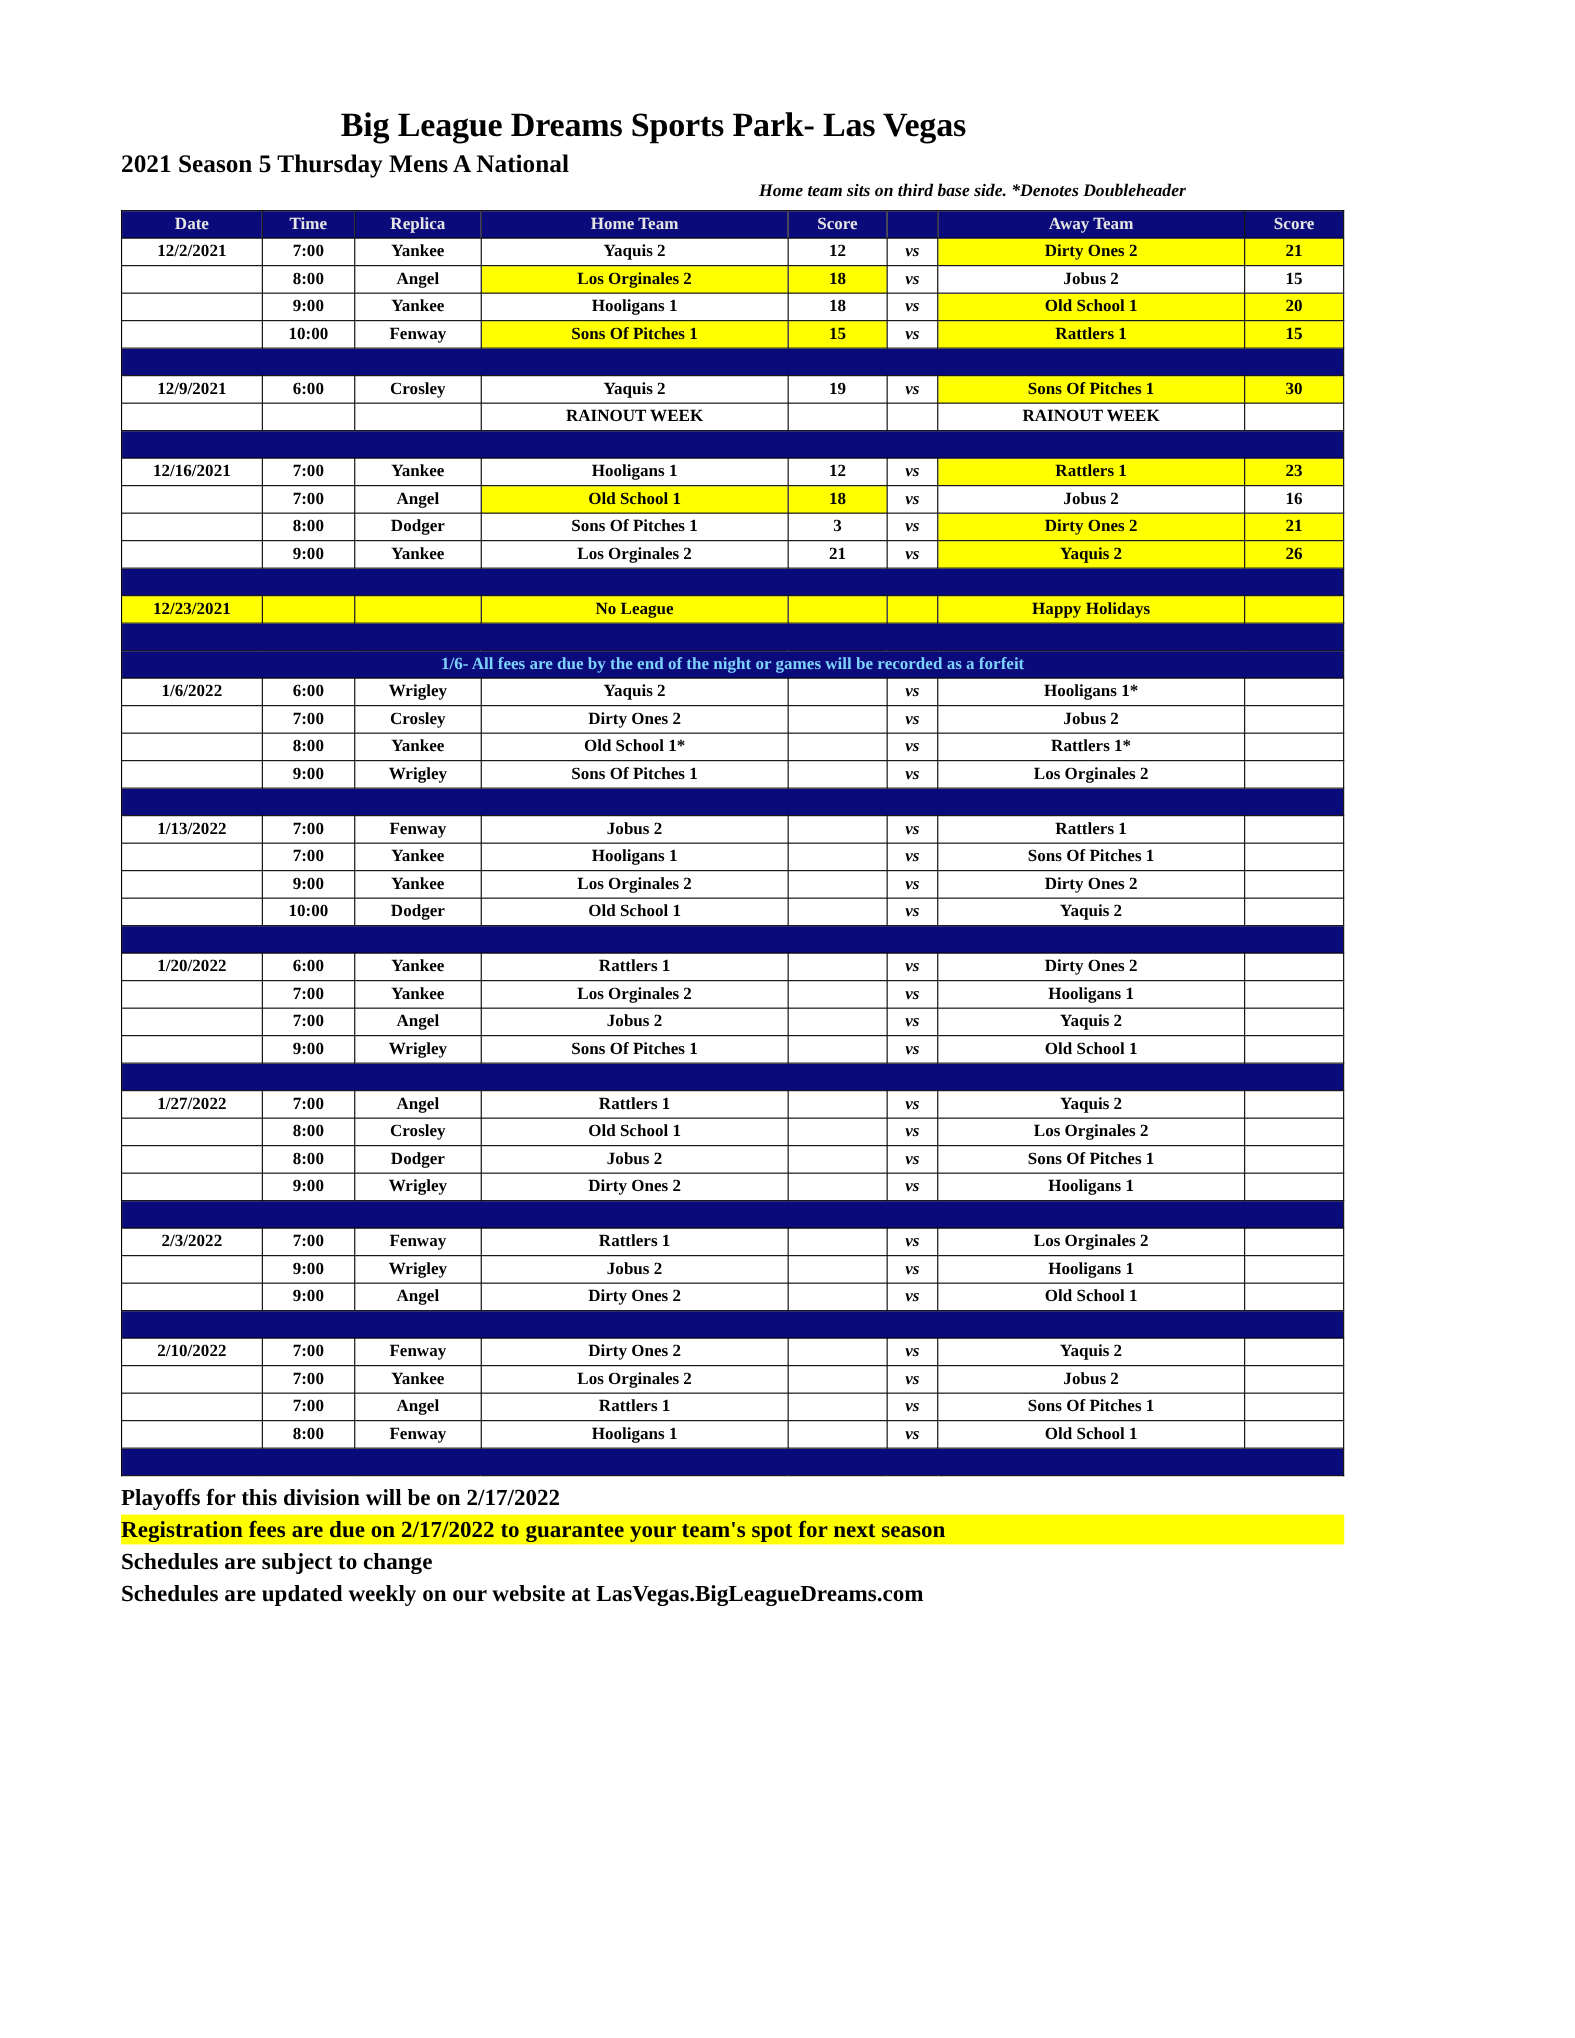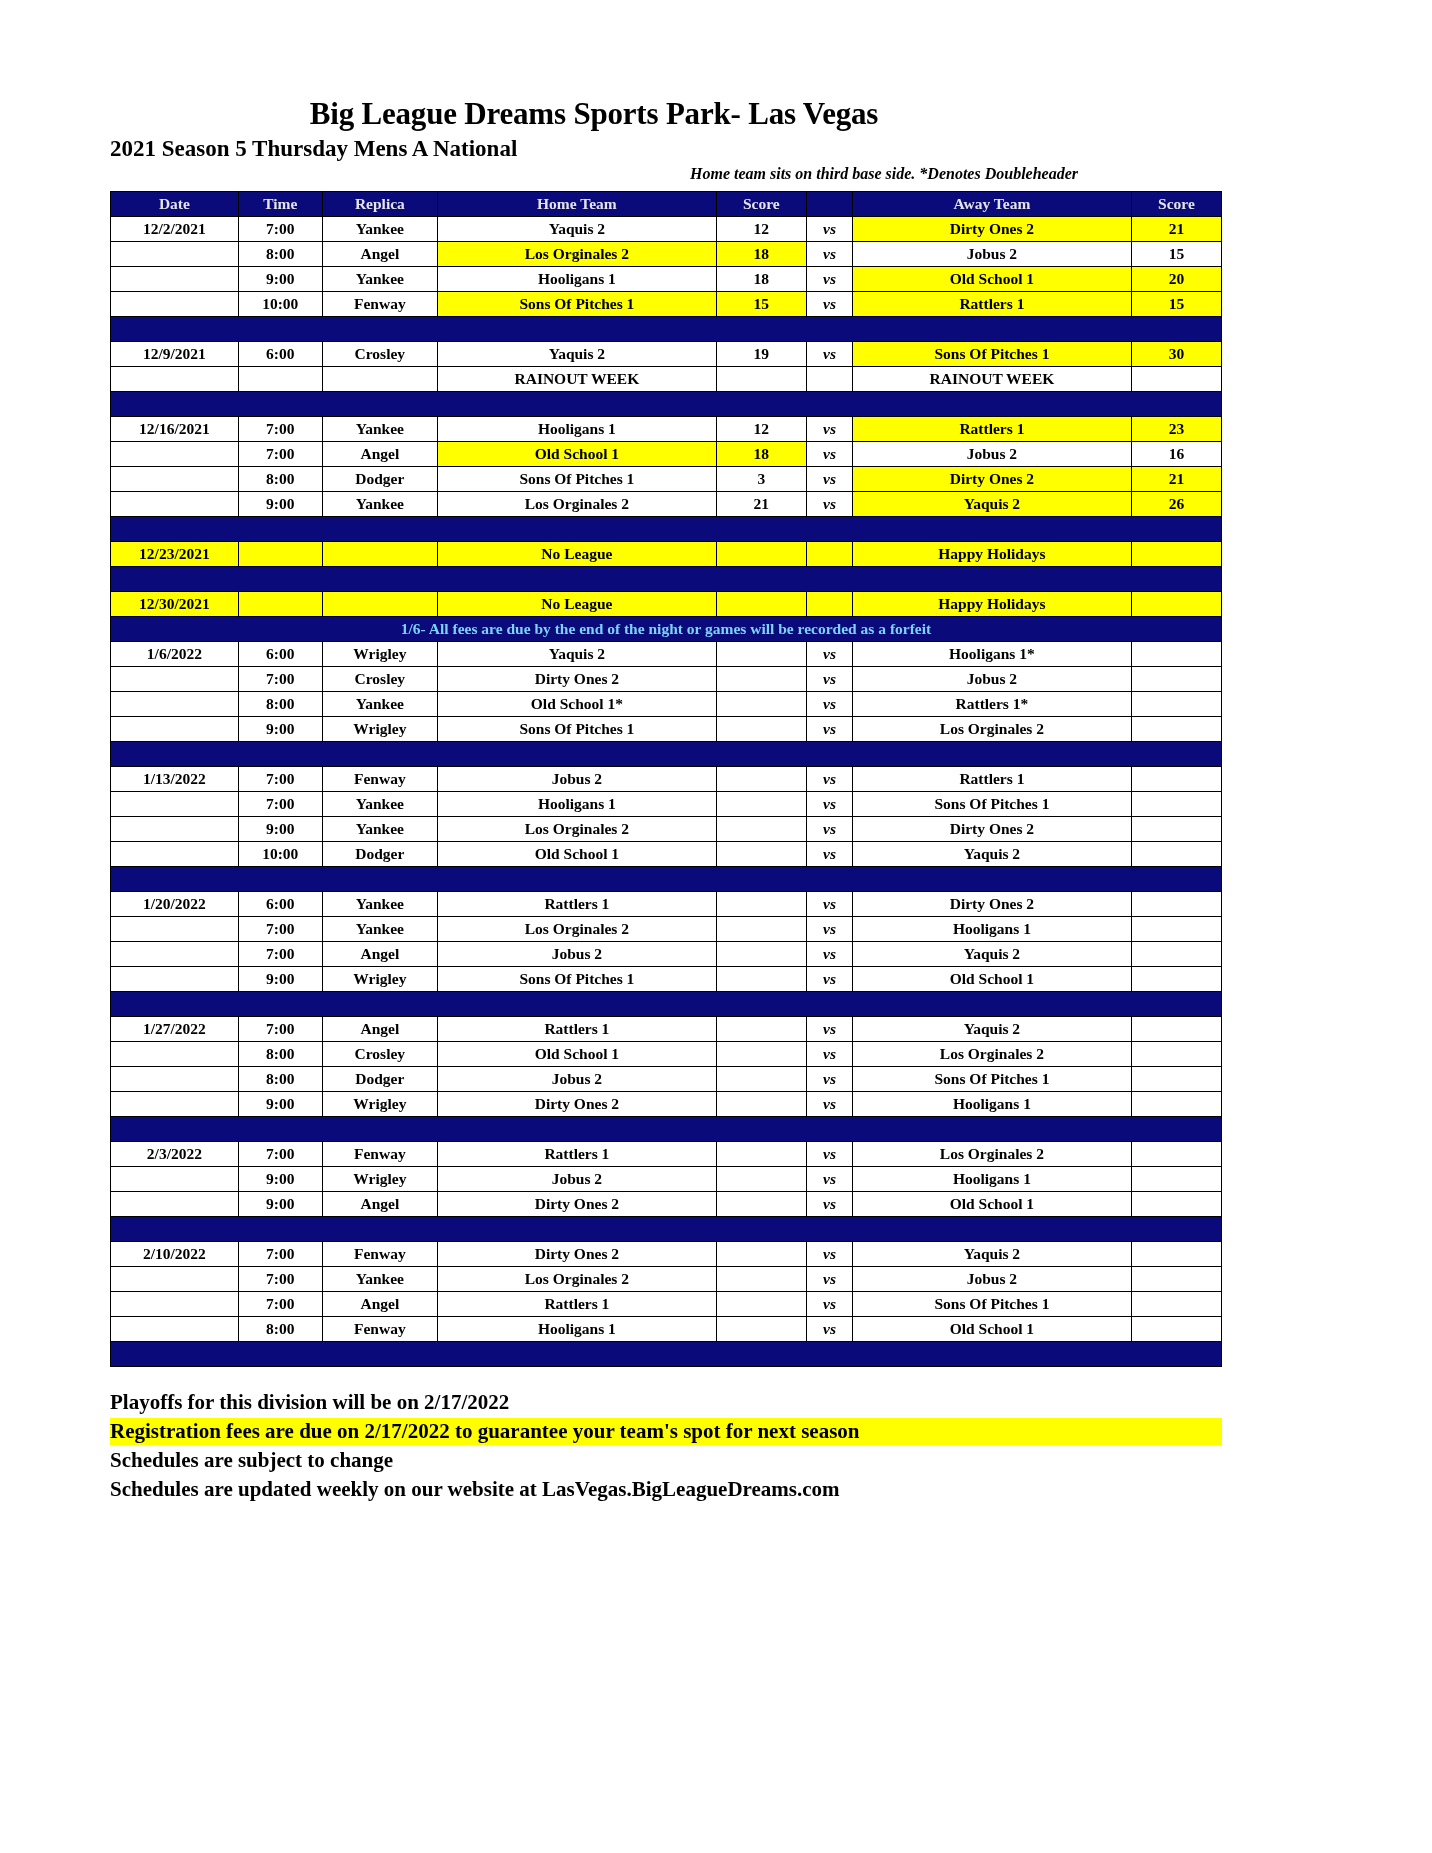--- a/index.html
+++ b/index.html
@@ -93,21 +93,21 @@
     color: #ffffff;
     font-weight: bold;
     font-size: 16px;
     line-height: 1.25;
     height: 46px;
     border: 1px solid #ff0000;
     padding: 3px 6px;
   }
   .footer {
     width: 1112px;
-    margin-top: 22px;
+    margin-top: 6px;
   }
   .footer p {
     margin: 0 0 2px 0;
     font-size: 21px;
     font-weight: bold;
     line-height: 1.28;
   }
   .footer p.hl {
     background: #ffff00;
     display: block;
@@ -261,30 +261,20 @@
           <td class="b yellow"></td>
           <td class="b yellow">No League</td>
           <td class="b yellow"></td>
           <td class="vs yellow"></td>
           <td class="b yellow">Happy Holidays</td>
           <td class="b yellow"></td>
         </tr>
         <tr class="blue-row">
           <td colspan="8"></td>
         </tr>
-        <tr>
-          <td class="b yellow">12/30/2021</td>
-          <td class="b yellow"></td>
-          <td class="b yellow"></td>
-          <td class="b yellow">No League</td>
-          <td class="b yellow"></td>
-          <td class="vs yellow"></td>
-          <td class="b yellow">Happy Holidays</td>
-          <td class="b yellow"></td>
-        </tr>
         <tr class="banner-blue">
           <td colspan="8">1/6- All fees are due by the end of the night or games will be recorded as a forfeit</td>
         </tr>
         <tr>
           <td class="b">1/6/2022</td>
           <td class="b">6:00</td>
           <td class="b">Wrigley</td>
           <td class="b">Yaquis 2</td>
           <td class="b"></td>
           <td class="vs">vs</td>

